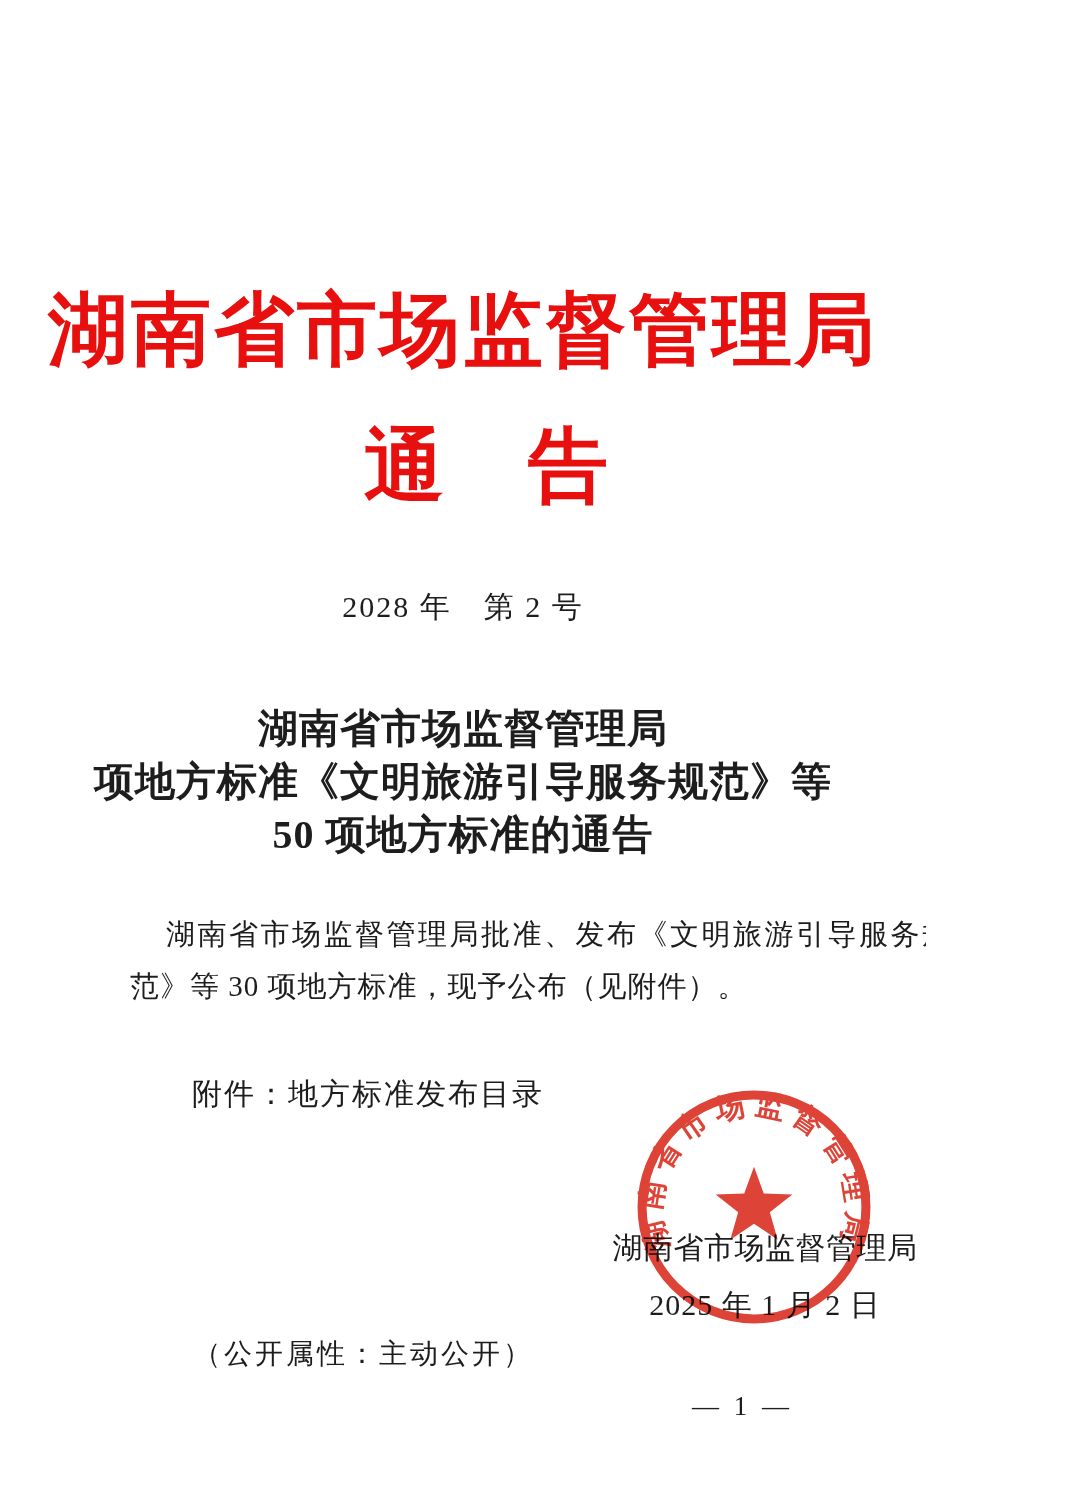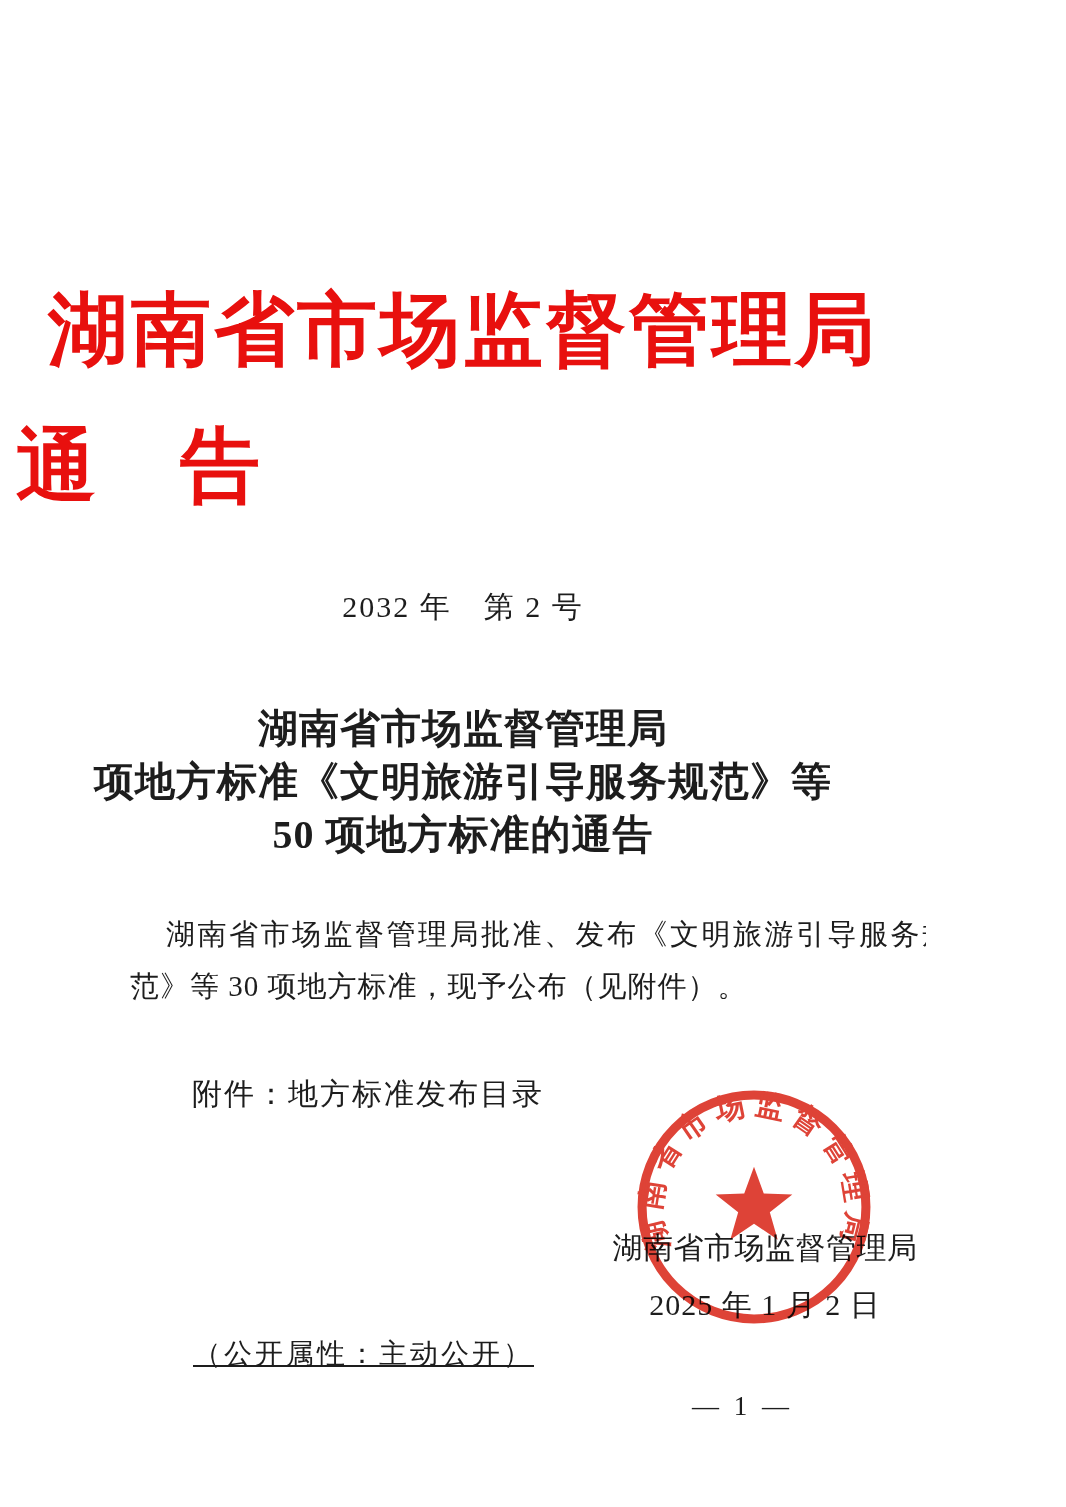--- a/index.html
+++ b/index.html
@@ -19,26 +19,27 @@
   }
   .agency-title{
     position:absolute;top:284px;left:0;width:100%;
     text-align:center;
     font-size:80px;font-weight:bold;line-height:1.15;
     color:var(--title-red);
     letter-spacing:3px;
     white-space:nowrap;
   }
   .notice-type{
-    position:absolute;top:420px;left:16px;width:100%;
-    text-align:left;
+    position:absolute;top:420px;left:0;width:100%;
+    text-align:center;
     font-size:80px;font-weight:bold;line-height:1.15;
     color:var(--title-red);
     letter-spacing:2px;
     white-space:nowrap;
+    padding-left:24px;
   }
   .doc-number{
     position:absolute;top:588px;left:0;width:100%;
     text-align:center;
     font-size:30px;line-height:38px;
     letter-spacing:2px;
   }
   .notice-title{
     position:absolute;top:702px;left:0;width:100%;
     text-align:center;
@@ -80,39 +81,38 @@
   }
   .official-seal text{
     font-family:"Liberation Serif","DejaVu Serif",serif;
     font-weight:bold;
     fill:var(--seal-red);
   }
   .disclosure-line{
     position:absolute;top:1336px;left:193px;
     font-size:28px;line-height:36px;
     letter-spacing:3px;
-    text-decoration:underline;
   }
   .page-number{
     position:absolute;top:1390px;right:133px;
     font-size:27px;line-height:32px;
     letter-spacing:4px;
     white-space:nowrap;
   }
 </style>
 </head>
 <body>
 
 <div class="page">
 
   <div class="agency-title">湖南省市场监督管理局</div>
 
   <div class="notice-type">通　告</div>
 
-  <div class="doc-number">2032 年　第 2 号</div>
+  <div class="doc-number">2028 年　第 2 号</div>
 
   <div class="notice-title">
     <div>湖南省市场监督管理局</div>
     <div>项地方标准《文明旅游引导服务规范》等</div>
     <div>50 项地方标准的通告</div>
   </div>
 
   <div class="body-paragraph">湖南省市场监督管理局批准、发布《文明旅游引导服务规范》等 30 项地方标准，现予公布（见附件）。</div>
 
   <div class="attachment-line">附件：地方标准发布目录</div>

